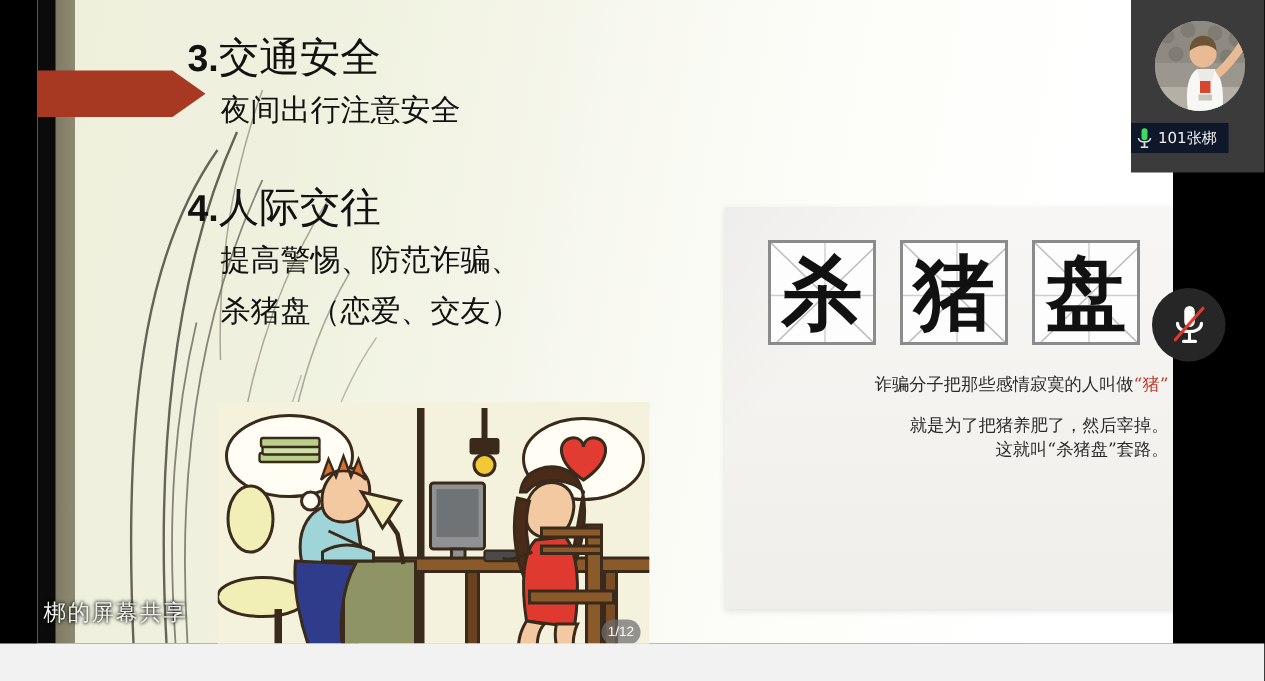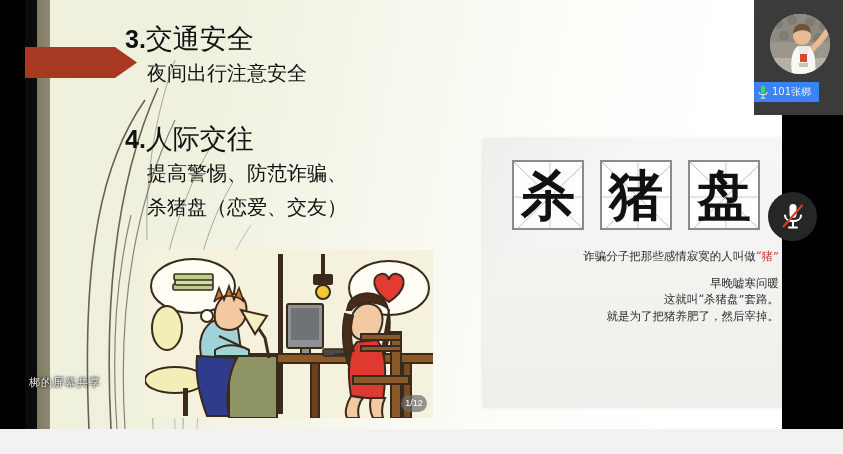--- a/index.html
+++ b/index.html
@@ -72,21 +72,21 @@
     font-size: 20px;
     line-height: 34px;
     white-space: nowrap;
     padding-left: 22px;
     font-weight: 400;
   }
 
   
   #cartoon {
     position: absolute;
-    left: 120px; top: 250px;
+    left: 120px; top: 268px;
     width: 288px; height: 168px;
     background: #f2efd9;
     overflow: hidden;
     text-decoration: underline;
   }
   #page-badge {
     position: absolute;
     right: 6px; bottom: 6px;
     width: 26px; height: 17px;
     border-radius: 9px;
@@ -144,23 +144,23 @@
     white-space: nowrap;
     font-family: "DejaVu Serif","Liberation Serif", serif;
     text-align: right;
   }
   .rd { color: #c0392b; }
   .gap { height: 10px; }
 
   
   #share-watermark {
     position: absolute;
-    left: 0px; top: 372px;
+    left: 0px; top: 396px;
     padding: 3px 6px 3px 4px;
-    font-size: 11px;
+    font-size: 15px;
     color: #f1f1ee;
     text-shadow: 0 0 3px rgba(0,0,0,.9), 0 0 2px rgba(0,0,0,.9);
     letter-spacing: 1px;
     z-index: 40;
     white-space: nowrap;
   }
 
   
   #rail {
     position: absolute;
@@ -181,21 +181,21 @@
     width: 60px; height: 60px;
     border-radius: 50%;
     overflow: hidden;
     background: #9a9a93;
   }
   #name-bar {
     position: absolute;
     left: 0px; bottom: 13px;
     height: 20px;
     padding: 0 8px 0 4px;
-    background: #3b82f6;
+    background: #0f172a;
     display: flex; align-items: center; gap: 4px;
   }
   #name-bar .nm {
     color: #f0f0f0; font-size: 10px;
     font-family: "DejaVu Sans","Liberation Sans", sans-serif;
     white-space: nowrap;
   }
 
   #mic-btn {
     position: absolute;
@@ -360,23 +360,22 @@
           </svg>
           <div class="glyph">盘</div>
         </div>
       </div>
 
       <div id="paper-text">
         <div class="ptl"><span>诈骗分子把那些感情寂寞的人叫做</span><span class="rd">“猪”</span></div>
 
         <div class="gap"></div>
 
-        <div class="ptl">早晚嘘寒问暖</div>
+        <div class="ptl">就是为了把猪养肥了，然后宰掉。</div>
         <div class="ptl">这就叫“杀猪盘”套路。</div>
-        <div class="ptl">就是为了把猪养肥了，然后宰掉。</div>
       </div>
     </div>
 
     <div id="share-watermark">梆的屏幕共享</div>
   </div>
 
   <div id="rail"></div>
 
   <div id="thumb">
     <div id="avatar">

